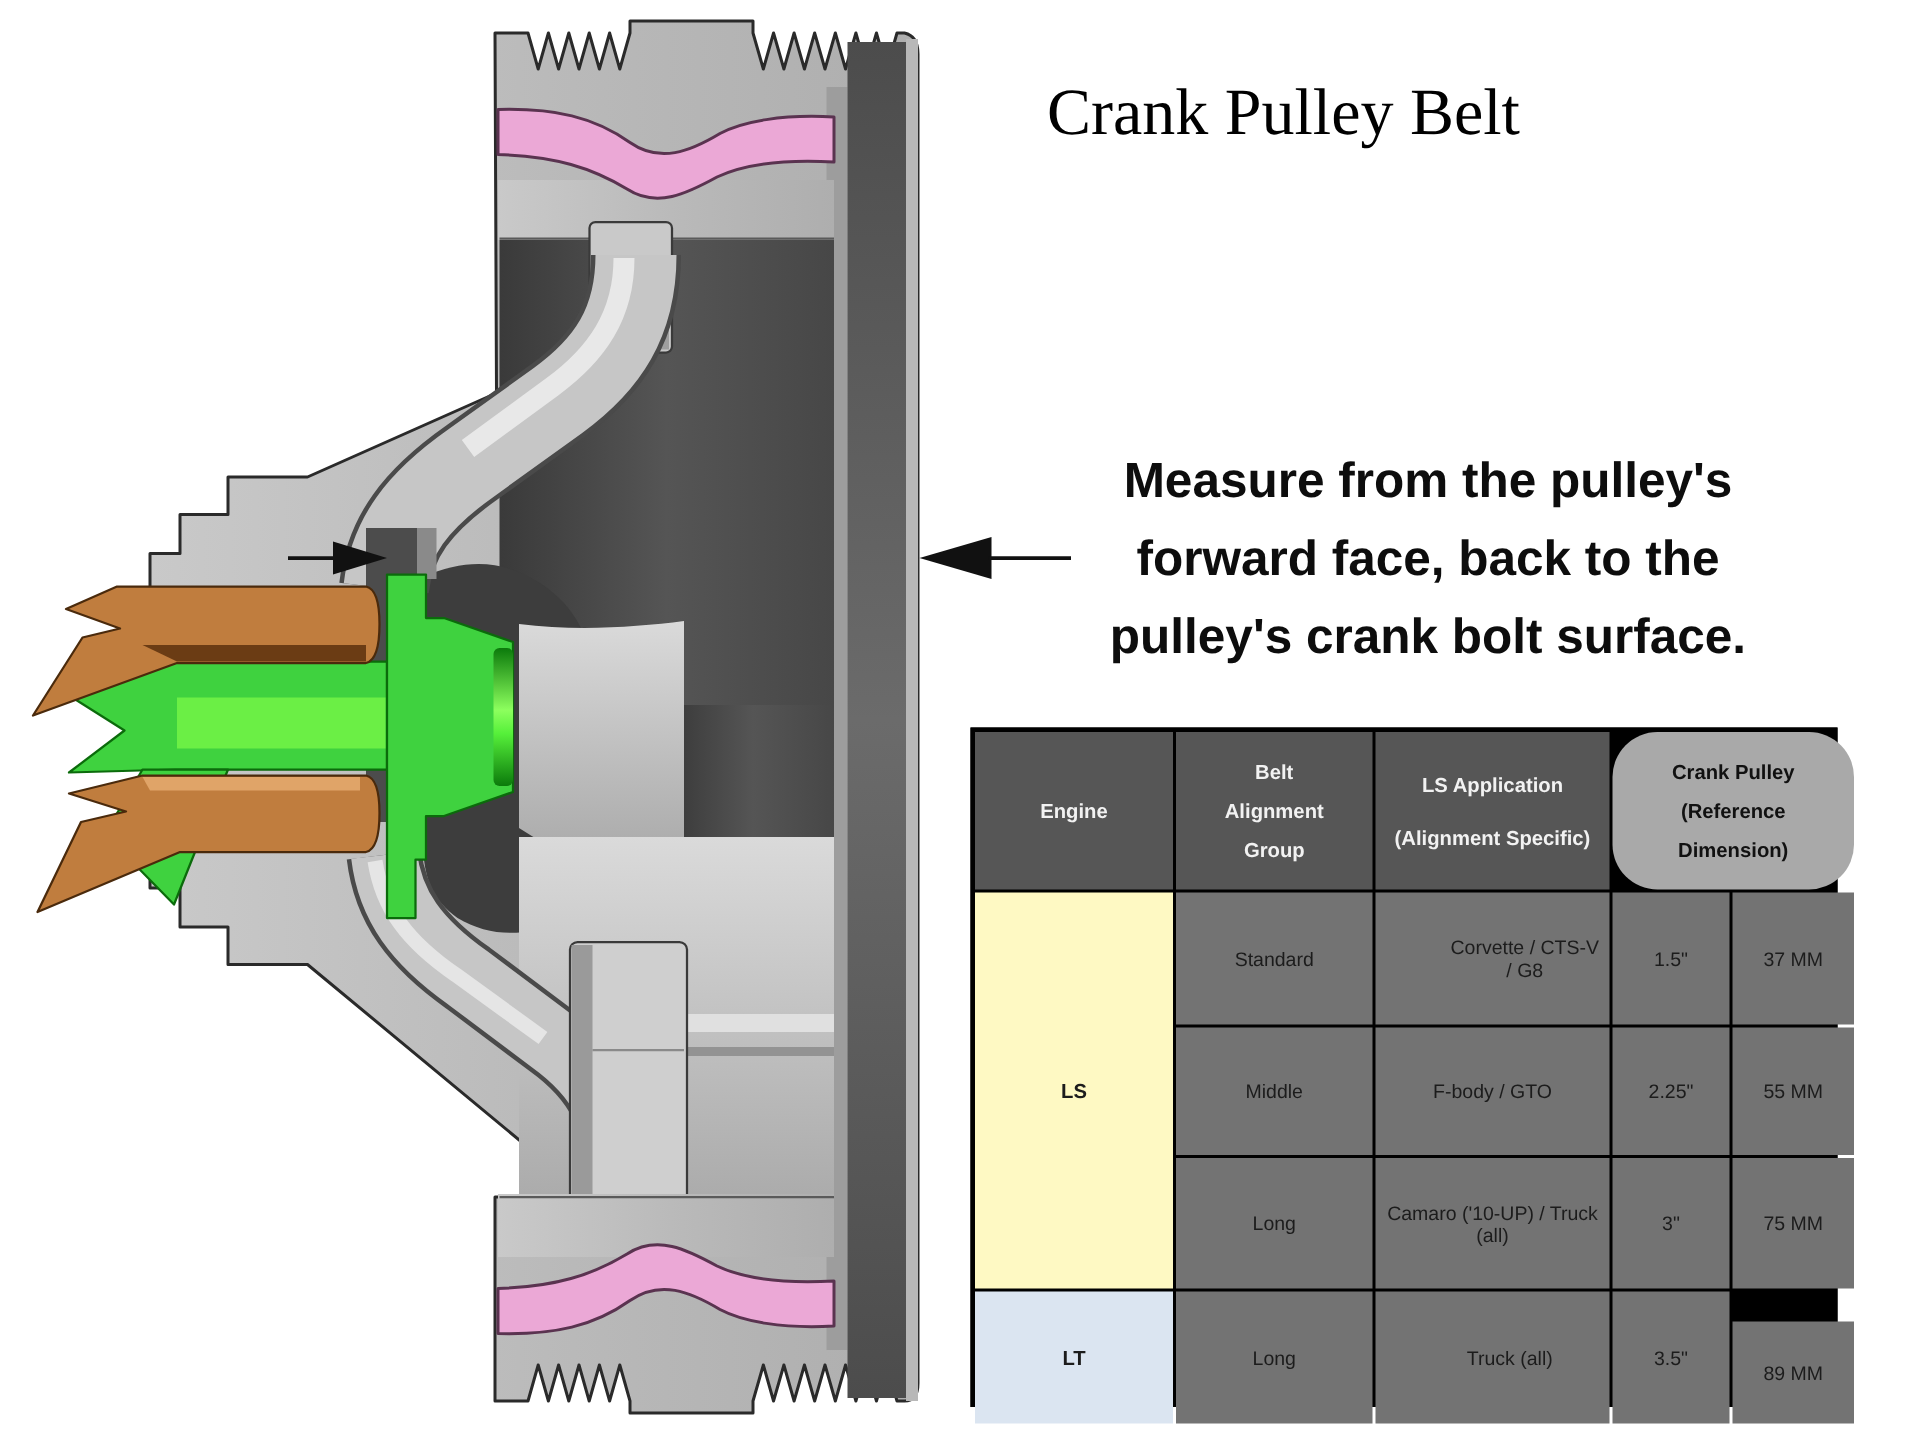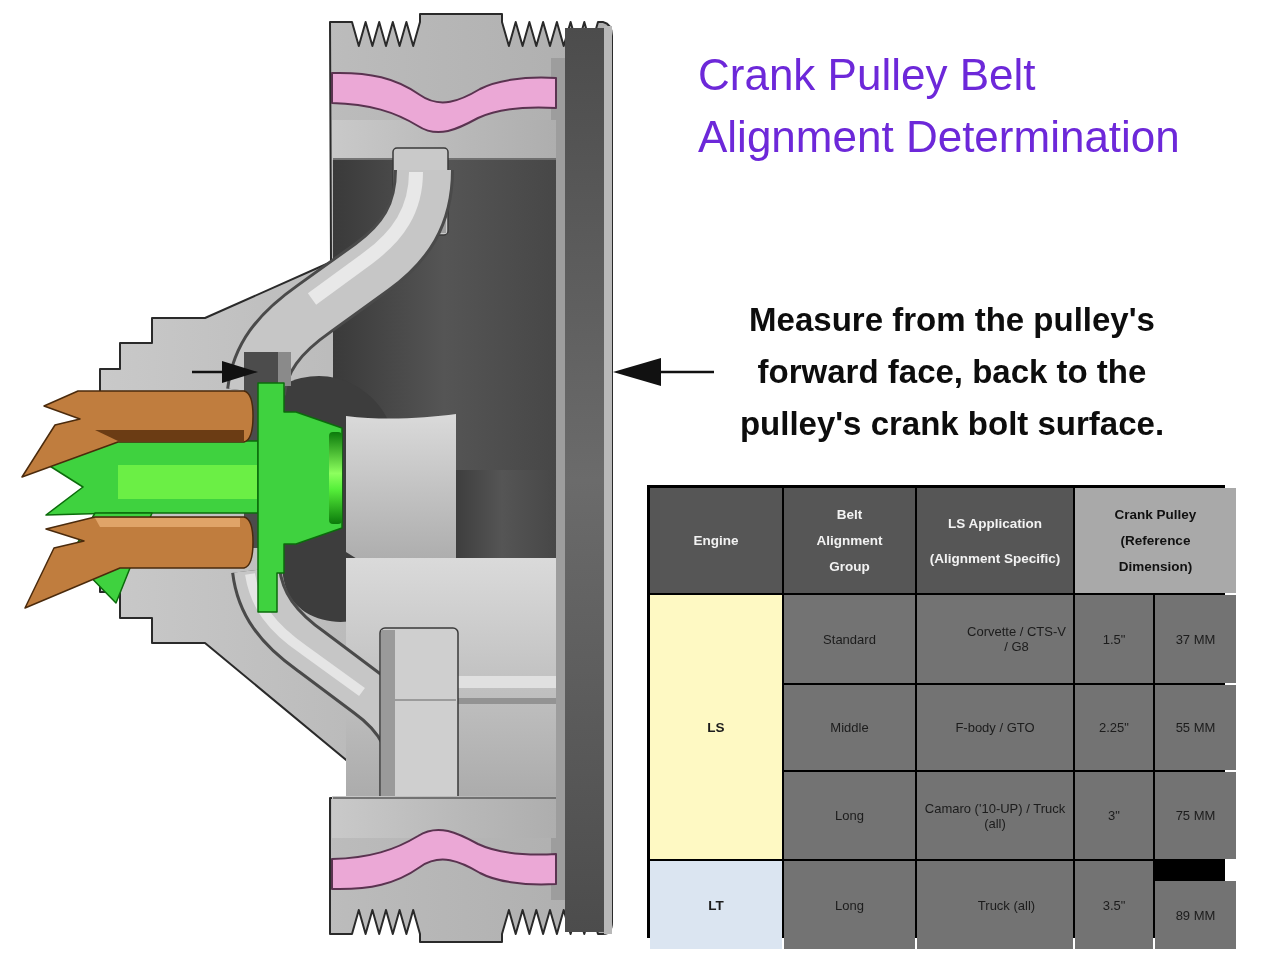--- a/index.html
+++ b/index.html
@@ -1,20 +1,20 @@
 <!DOCTYPE html>
 <html><head>
 <meta charset="utf-8">
 <style>
   html,body{margin:0;padding:0;background:#ffffff;}
   .canvas{position:relative;width:1280px;height:959px;background:#ffffff;overflow:hidden;
           font-family:"Liberation Sans",sans-serif;}
   svg{position:absolute;left:0;top:0;}
   .title{position:absolute;left:698px;top:44px;width:575px;
-         font-size:44px;line-height:62px;font-weight:400;color:#6d28d9;letter-spacing:0px;}
+         font-size:44px;line-height:62px;font-weight:400;color:#000000;letter-spacing:0px;font-family:Liberation Serif, serif;}
   .annotation{position:absolute;left:692px;top:294px;width:520px;text-align:center;
               font-size:33px;line-height:52px;font-weight:700;color:#0d0d0d;}
   
   .ptable{position:absolute;left:647px;top:485px;width:578px;height:453px;
           display:grid;grid-template-columns:132px 131px 156px 78px 81px;
           grid-template-rows:105px 88px 85px 87px 88px;
           border:3px solid #000;box-sizing:border-box;background:#000;grid-gap:2px;}
   .cell{background:#737373;display:flex;flex-direction:column;align-items:center;justify-content:center;
         text-align:center;font-size:13px;color:#1c1c1c;box-sizing:border-box;padding:2px 4px;}
   .hdr{color:#f2f2f2;font-weight:700;font-size:13.5px;}
@@ -147,38 +147,37 @@
     </g>
 
     <g>
       <polygon points="613,372 661,358 661,386" fill="#111111"></polygon>
       <line x1="659" y1="372" x2="714" y2="372" stroke="#111111" stroke-width="2.5"></line>
     </g>
   </svg>
 
   <div class="title">
     <div>Crank Pulley Belt</div>
-    <div>Alignment Determination</div>
   </div>
 
   <div class="annotation">
     <div>Measure from the pulley's</div>
     <div>forward face, back to the</div>
     <div>pulley's crank bolt surface.</div>
   </div>
 
   <div class="ptable">
 
     <div class="cell hdr hdr-dark" style="grid-column:1;grid-row:1;">Engine</div>
     <div class="cell hdr hdr-dark wrapline" style="grid-column:2;grid-row:1;padding:15px 26px;">Belt Alignment Group</div>
     <div class="cell hdr hdr-dark" style="grid-column:3;grid-row:1;">
       <div>LS Application</div>
       <div class="gap-top">(Alignment Specific)</div>
     </div>
-    <div class="cell hdr hdr-light wrapline" style="grid-column:4 / span 2;grid-row:1;padding:4px 10px;">Crank Pulley (Reference Dimension)</div>
+    <div class="cell hdr hdr-light wrapline" style="grid-column:4 / span 2;grid-row:1;padding:4px 10px;border-radius:30px;">Crank Pulley (Reference Dimension)</div>
 
     <div class="cell eng" style="grid-column:1;grid-row:2 / span 3;background:#fef9c3;">LS</div>
     <div class="cell eng" style="grid-column:1;grid-row:5;background:#dbe5f1;">LT</div>
 
     <div class="cell" style="grid-column:2;grid-row:2;">Standard</div>
     <div class="cell" style="grid-column:3;grid-row:2;padding-left:47px;">Corvette / CTS-V / G8</div>
     <div class="cell" style="grid-column:4;grid-row:2;">1.5"</div>
     <div class="cell" style="grid-column:5;grid-row:2;">37 MM</div>
 
     <div class="cell" style="grid-column:2;grid-row:3;">Middle</div>

